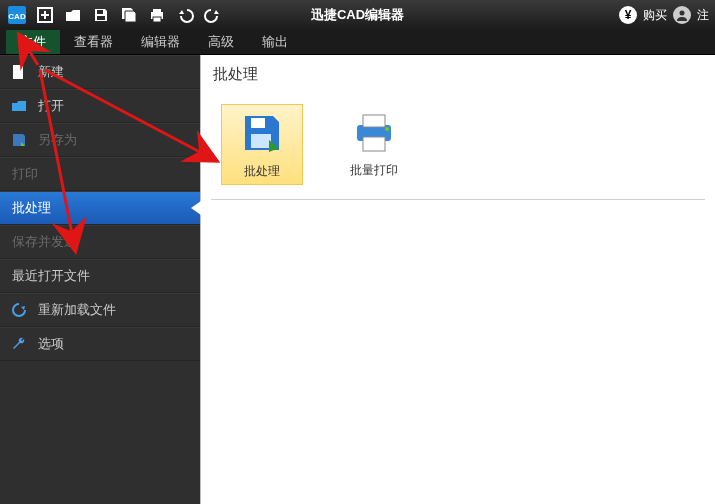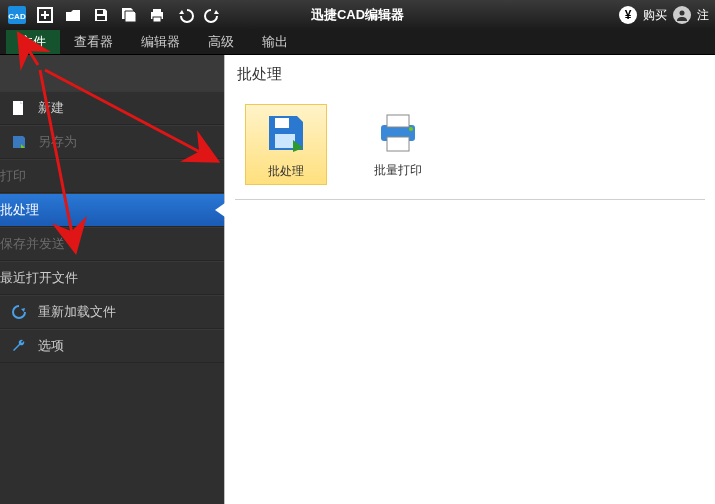--- a/index.html
+++ b/index.html
@@ -14,28 +14,28 @@
   .tb-right { margin-left:auto; display:flex; align-items:center; gap:6px; font-size:12px; color:#fff; }
   .badge { width:18px; height:18px; border-radius:50%; background:#fff; color:#000; display:flex; align-items:center; justify-content:center; font-size:12px; font-weight:bold;}
 
   
   .tabs { height:25px; background:#1b1b1b; display:flex; align-items:flex-end; padding-left:6px; gap:0; border-bottom:1px solid #000;}
   .tab { height:25px; padding:0 14px; display:flex; align-items:center; font-size:13px; color:#ccc; cursor:pointer;}
   .tab.active { background:#14532d; color:#fff; }
 
   
   .main { display:flex; height:calc(504px - 30px - 25px); }
-  .sidebar { width:224px; background:#2f2f2f; display:flex; flex-direction:column;margin-top:36px; }
+  .sidebar { width:200px; background:#2f2f2f; display:flex; flex-direction:column; }
   .content { flex:1; background:#fff; border-left:1px solid #c0c0c0; }
 
   .side-item { height:34px; display:flex; align-items:center; padding-left:10px; gap:10px; color:#ccc; font-size:13px; cursor:pointer; border-bottom:1px solid #262626; border-top:1px solid #383838; position:relative;}
   .side-item.disabled { color:#6b6b6b; }
   .side-item.selected { background:linear-gradient(#2a78d6,#1a5bb5); color:#fff; }
   .side-item .arrow-in { position:absolute; right:-1px; top:50%; transform:translateY(-50%); width:0;height:0; border-top:7px solid transparent; border-bottom:7px solid transparent; border-right:10px solid #fff; }
-  .side-item.noicon { padding-left:0; }
+  .side-item.noicon { padding-left:12px; }
   .side-icon { width:18px; height:18px; display:flex; align-items:center; justify-content:center; flex-shrink:0;}
 
   .ctitle { padding:10px 12px; font-size:15px; color:#333; }
   .bigicons { display:flex; gap:30px; padding:10px 20px; }
   .bigbtn { width:82px; display:flex; flex-direction:column; align-items:center; gap:6px; font-size:12px; color:#333; cursor:pointer; padding:4px;}
   .bigbtn.sel { background:linear-gradient(#fff3c8,#ffe07e); border:1px solid #f0c955; }
   .bigbtn .ibox { width:48px; height:48px; display:flex; align-items:center; justify-content:center;}
   .sep { height:1px; background:#d0d0d0; margin:4px 10px 0;}
 
   
@@ -135,20 +135,28 @@
     <div class="side-item">
       <span class="side-icon">
         <svg width="16" height="16">
             <rect x="2" y="1" width="10" height="14" fill="#fff"></rect>
             <path d="M9 1l3 3H9z" fill="#cde"></path>
           </svg>
       </span>
       <span>新建</span>
     </div>
 
+    <div class="side-item">
+      <span class="side-icon">
+        <svg width="16" height="16">
+            <path d="M1 5h5l1-2h8v10H1z" fill="#3aa0e8"></path>
+          </svg>
+      </span>
+      <span>打开</span>
+    </div>
 
 
     <div class="side-item disabled">
       <span class="side-icon">
         <svg width="16" height="16">
             <path d="M2 2h10l2 2v10H2z" fill="#3a78c0"></path>
             <path d="M10 10l4 4-4 0z" fill="#7c0"></path>
           </svg>
       </span>
       <span>另存为</span>

